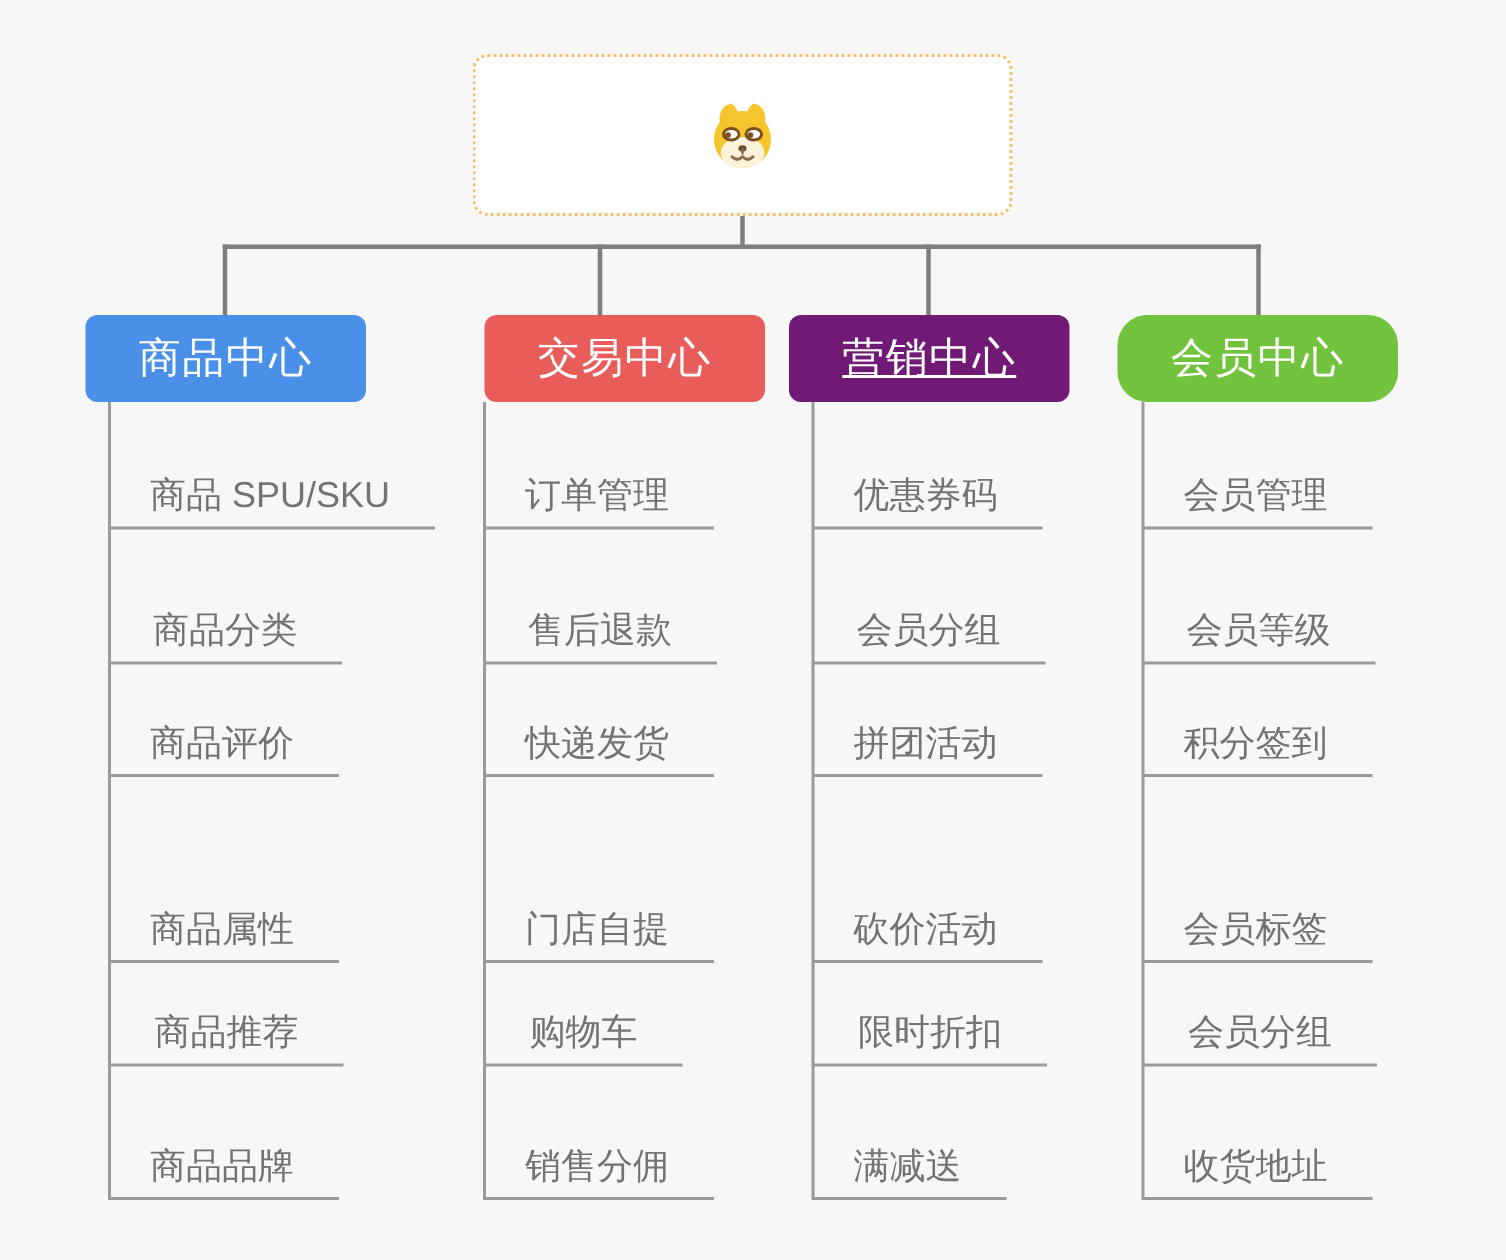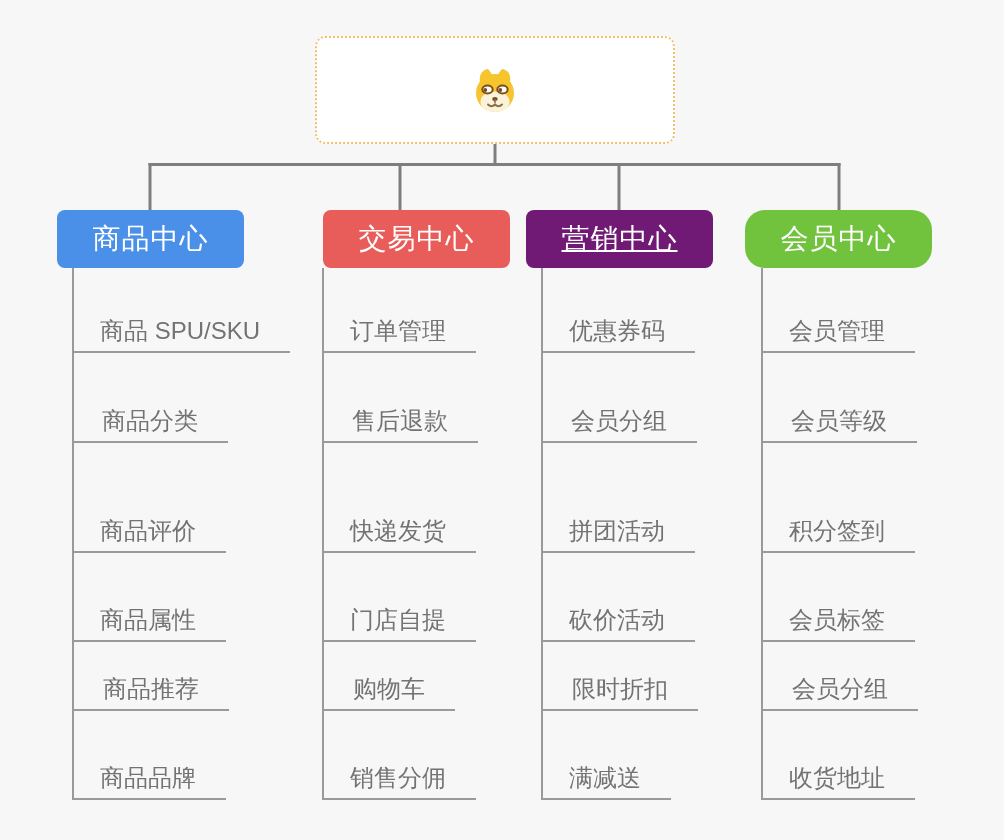--- a/index.html
+++ b/index.html
@@ -30,21 +30,21 @@
   }
   .b1 { left:57px; }  .b2 { left:323px; }  .b3 { left:526px; }  .b4 { left:745px; }
 
   
   .leaf {
     position:absolute; height:42px; line-height:40px;
     padding:0 30px 0 27px; border-bottom:2px solid #9a9a9a;
     font-size:24px; color:#737373; white-space:nowrap;
   }
   .c1 { left:73px; }  .c2 { left:323px; }  .c3 { left:542px; }  .c4 { left:762px; }
-  .r1 { top:311px; } .r2 { top:401px;padding-left:29px; } .r3 { top:511px; }
+  .r1 { top:311px; } .r2 { top:401px;padding-left:29px; } .r3 { top:476px; }
   .r4 { top:600px; } .r5 { top:669px;padding-left:30px; } .r6 { top:758px; }
 </style>
 </head>
 <body>
 
 <div class="canvas">
 
   <svg class="wires" viewBox="0 0 1004 840">
     <g stroke="#7e7e7e" stroke-width="3" fill="none">
       <path d="M495 144 V166"></path>

